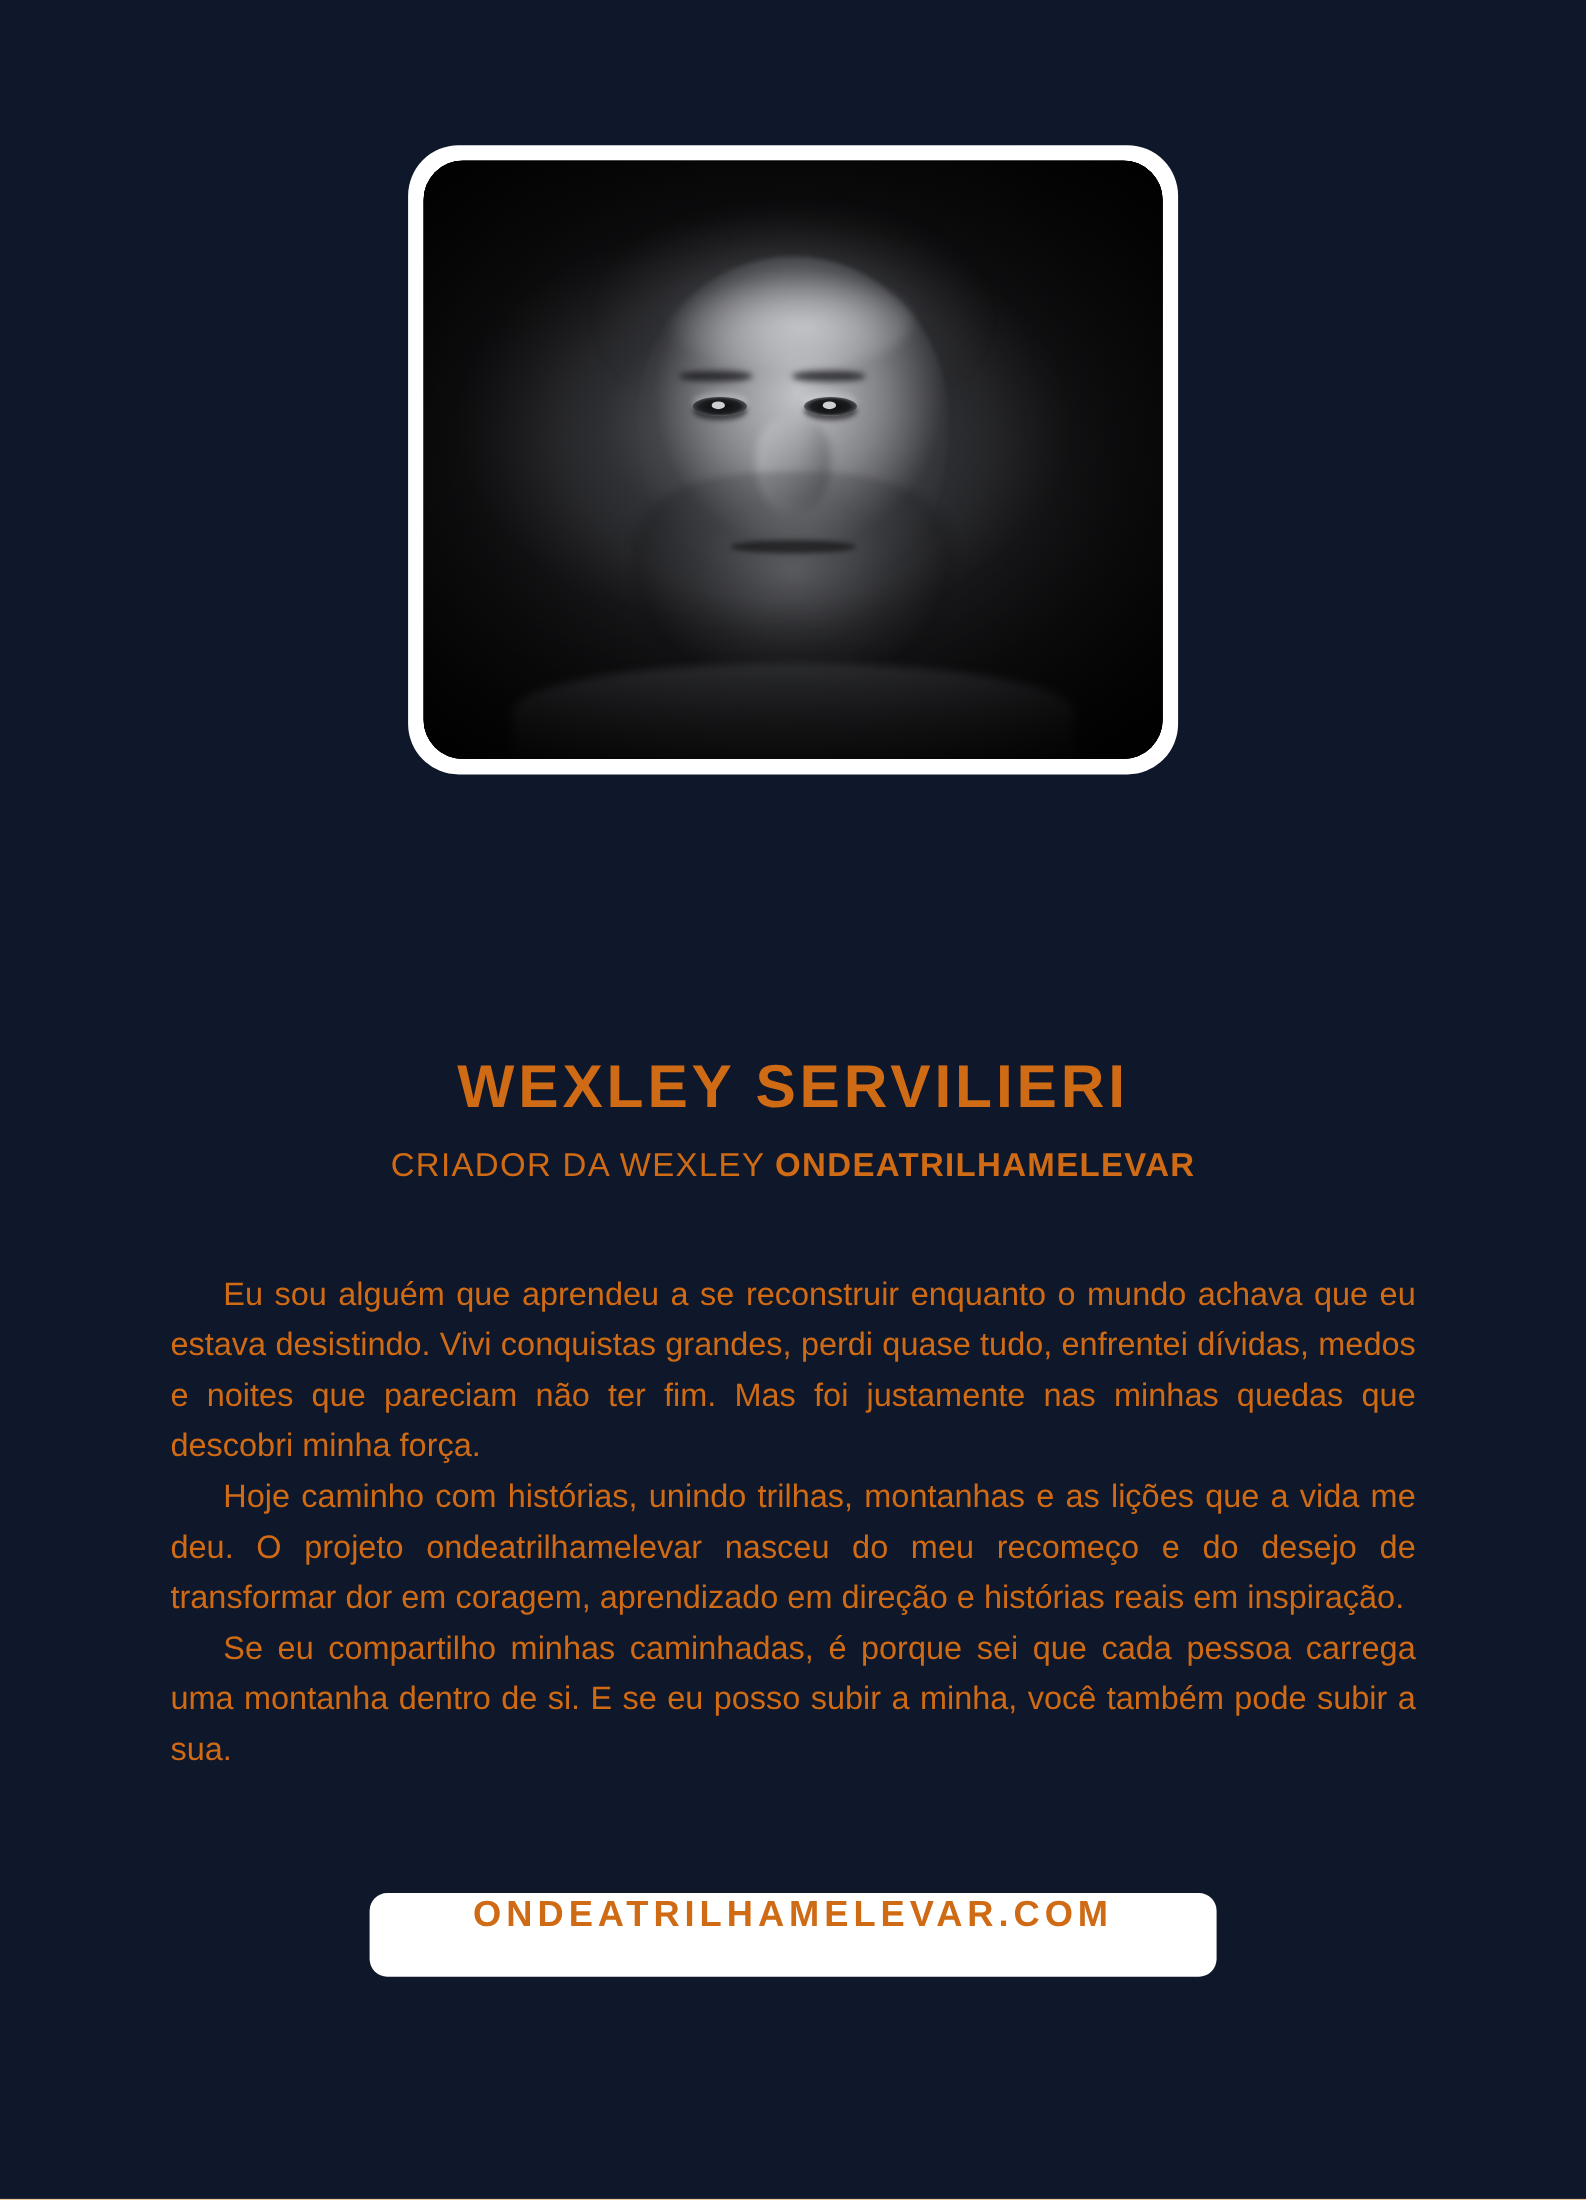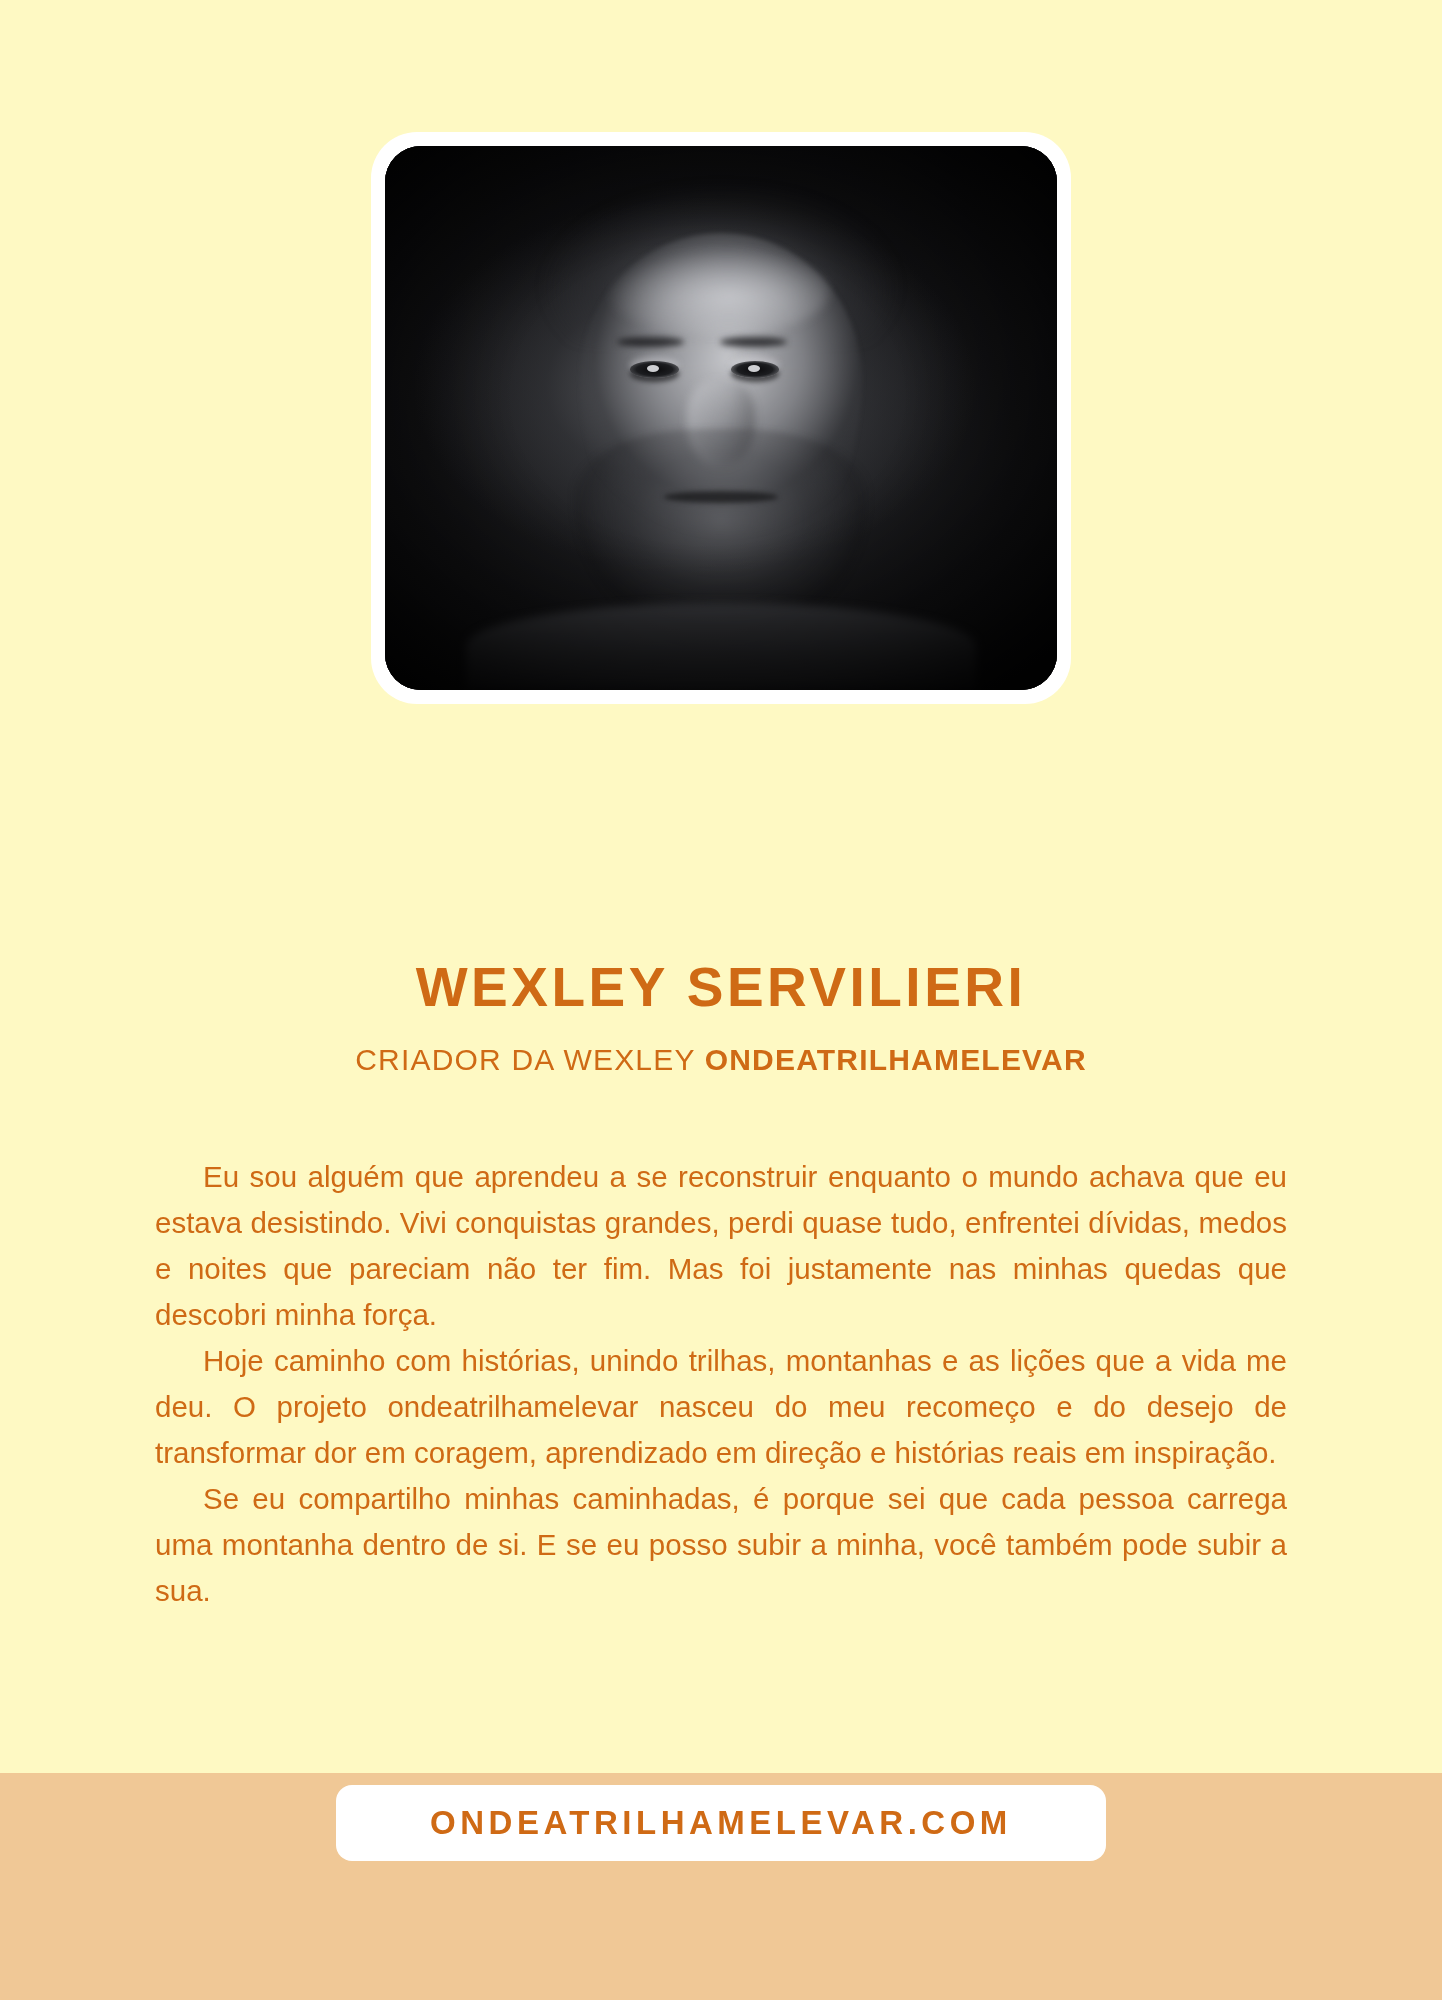--- a/index.html
+++ b/index.html
@@ -9,22 +9,22 @@
   body {
     width: 1442px;
     height: 2000px;
     background: #f0c896;
     font-family: "Liberation Sans", sans-serif;
     overflow: hidden;
   }
   .page {
     position: relative;
     width: 1442px;
-    height: 1773px;
-    background: #fef9c3;
+    height: 1999px;
+    background: #0f172a;
     box-sizing: border-box;
   }
 
   
   .portrait-frame {
     position: absolute;
     left: 371px;
     top: 132px;
     width: 700px;
     height: 572px;
@@ -171,27 +171,26 @@
     line-height: 46px;
     text-align: justify;
     margin-top: 14px;
   }
   .bio p { margin: 0; text-indent: 48px; }
   .bio p + p { margin-top: 0; }
 
   .cta {
     position: absolute;
     left: 336px;
-    top: 1785px;
+    top: 1721px;
     width: 770px;
     height: 76px;
     background: #ffffff;
     border-radius: 16px;
     display: flex;
-    align-items: center;
     justify-content: center;
   }
   .cta-text {
     color: #cf6a15;
     font-size: 33px;
     font-weight: bold;
     letter-spacing: 4.5px;
   }
 </style>
 </head>

